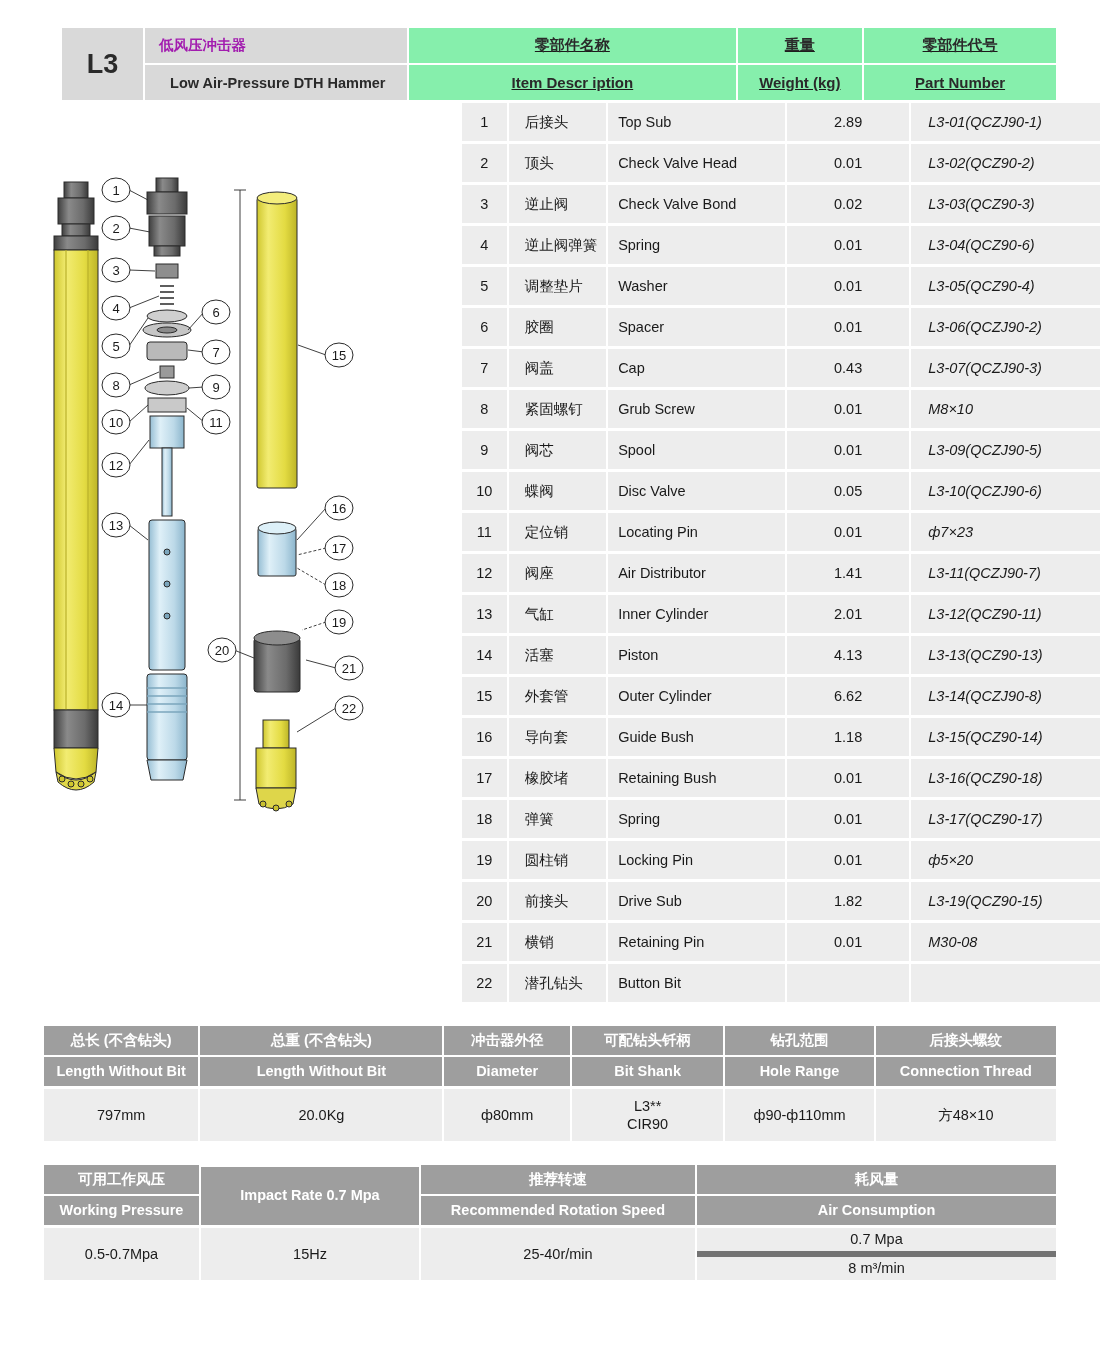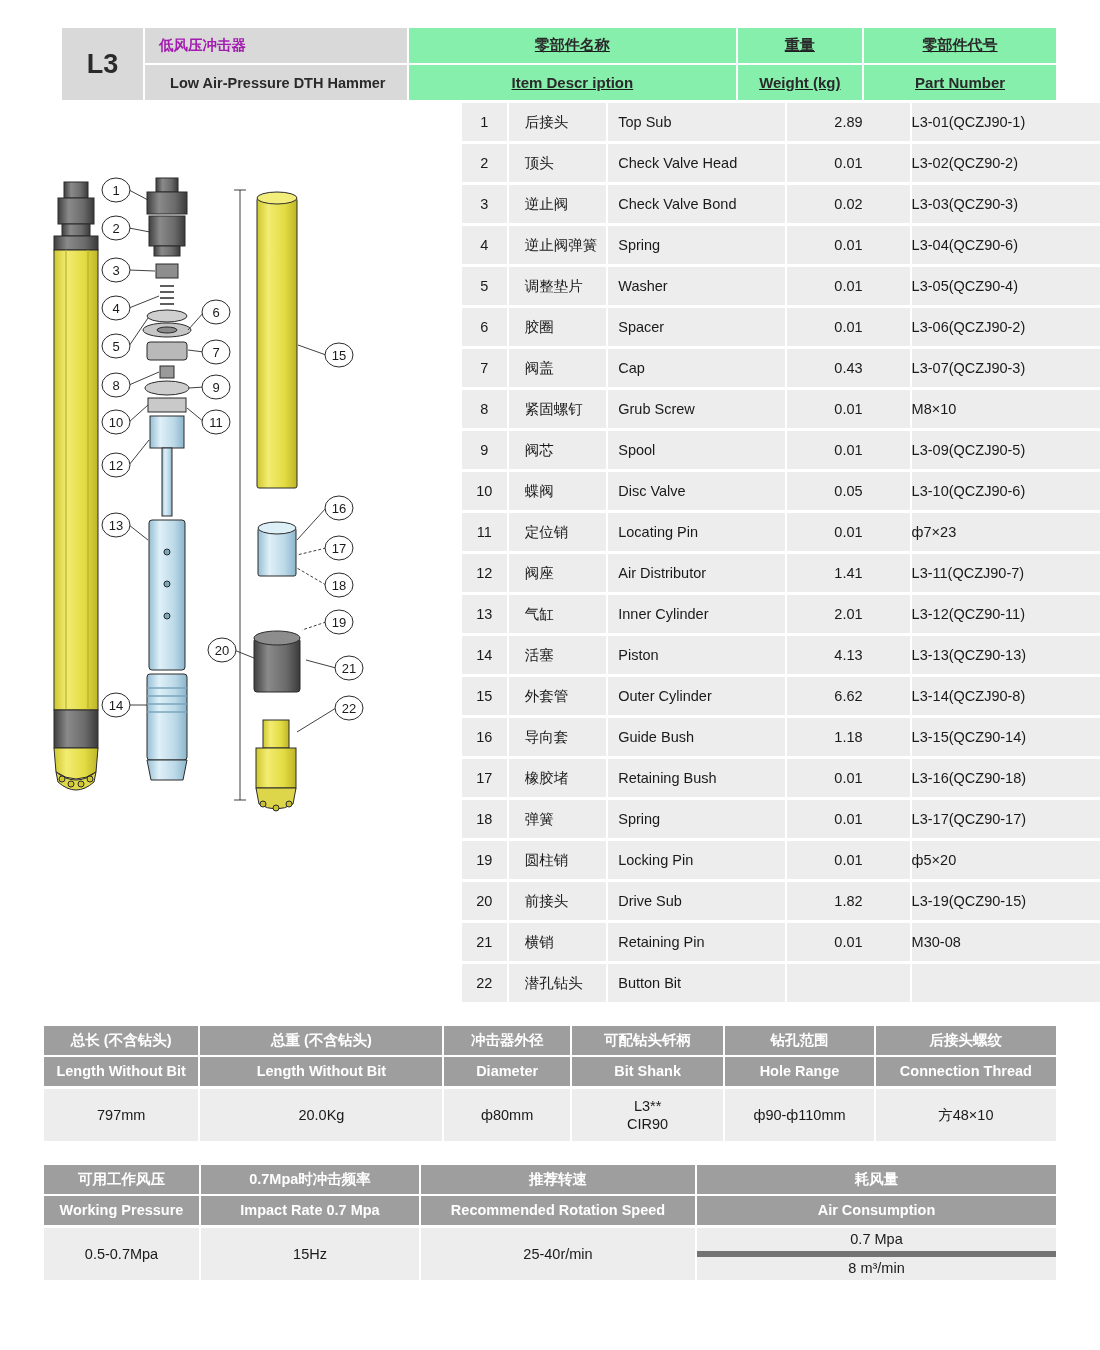--- a/index.html
+++ b/index.html
@@ -125,22 +125,23 @@
     padding-left: 10px;
     font-size: 15px;
   }
   .c-wt {
     width: 126px;
     justify-content: center;
     font-size: 14.5px;
   }
   .c-pn {
     width: 194px;
-    padding-left: 0;
-    font-size: 14.5px;
+    padding-left: 17px;
+    font-size: 14.5px;
+    font-style: italic;
   }
 
   
   .spec {
     margin-top: 24px;
     width: 1012px;
   }
   .spec-head {
     display: flex;
     height: 60px;
@@ -450,21 +451,20 @@
     </div>
   </div>
 
   <div class="spec">
     <div class="spec-head">
       <div class="s2c1">
         <div class="cn">可用工作风压</div>
         <div class="en">Working Pressure</div>
       </div>
       <div class="s2c2">
-        <div class="cn">0.7Mpa时冲击频率</div>
         <div class="en">Impact Rate 0.7 Mpa</div>
       </div>
       <div class="s2c3">
         <div class="cn">推荐转速</div>
         <div class="en">Recommended Rotation Speed</div>
       </div>
       <div class="s2c4">
         <div class="cn">耗风量</div>
         <div class="en">Air Consumption</div>
       </div>

